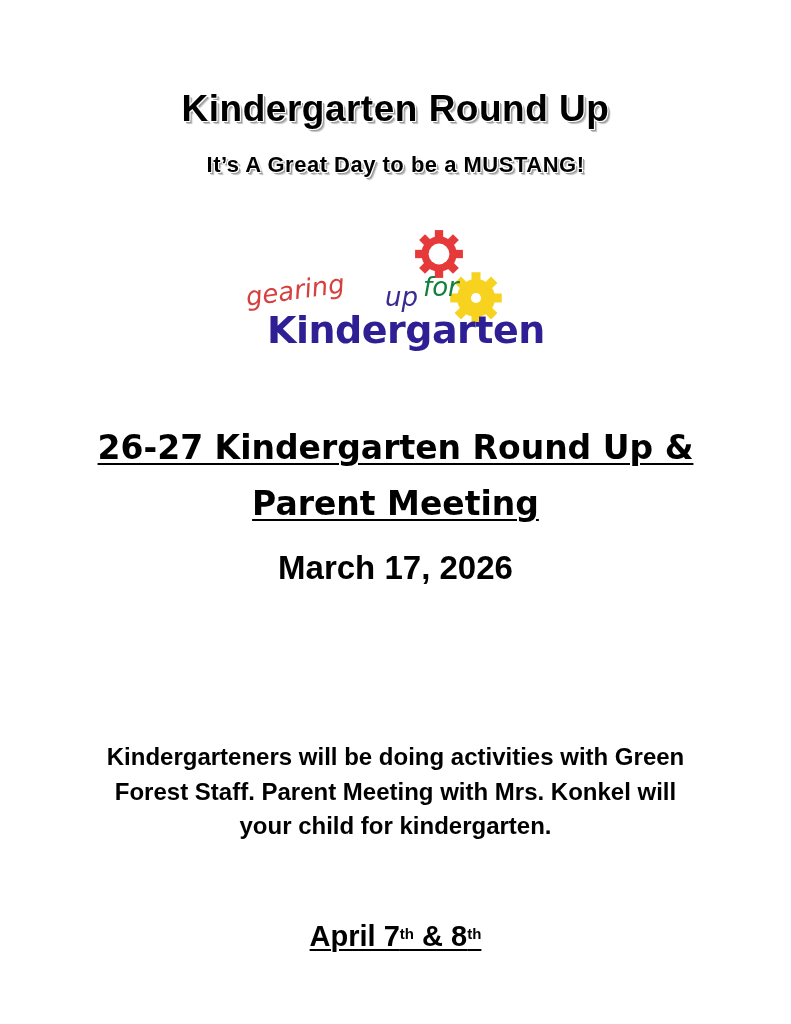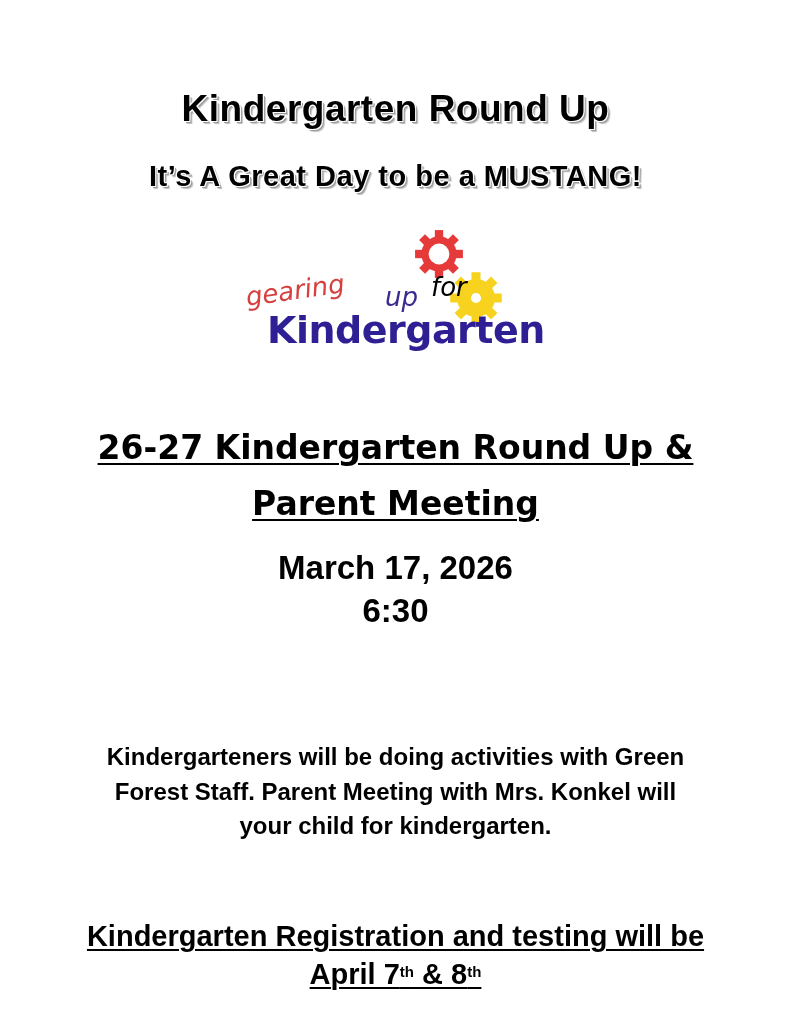--- a/index.html
+++ b/index.html
@@ -8,27 +8,27 @@
 
   .outline-text {
     font-family: "Liberation Sans", sans-serif;
     font-weight: bold;
     color:#000;
     text-shadow:
       -1px -1px 0 #fff, 1px -1px 0 #fff, -1px 1px 0 #fff, 1px 1px 0 #fff,
       2px 2px 0 #9a9a9a, 3px 3px 1px #bdbdbd;
   }
   #title { top:88px; font-size:37px; letter-spacing:0.5px; }
-  #subtitle { top:160px; font-size:29px; letter-spacing:0.5px; }
+  #subtitle { top:152px; font-size:22px; letter-spacing:0.5px; }
 
   #logo { position:absolute; left:245px; top:228px; width:300px; height:135px; }
   .logo-script { position:absolute; font-family:"DejaVu Sans", sans-serif; font-size:26px; font-weight:normal; }
   #logo-gearing { left:3px; top:54px; color:#d6403f; transform:rotate(-8deg); transform-origin:left bottom; font-style:italic; }
   #logo-up { left:140px; top:54px; color:#3d2a91; font-style:italic; }
-  #logo-for { left:186px; top:44px; color:#000000; font-style:italic; }
+  #logo-for { left:178px; top:44px; color:#15803d; font-style:italic; }
   #logo-kinder { position:absolute; left:22px; top:80px; font-family:"DejaVu Sans", sans-serif; font-weight:bold; font-size:38px; color:#2e1f94; letter-spacing:-0.5px; }
   #gear-red { position:absolute; left:168px; top:0px; width:52px; height:52px; }
   #gear-yellow { position:absolute; left:203px; top:42px; width:56px; height:56px; }
 
   .heading2 {
     font-family: "DejaVu Sans", sans-serif; font-weight:bold; font-size:33px;
     text-decoration: underline; text-decoration-thickness:2px; text-underline-offset:4px;
   }
   #h2a { top:428px; }
   #h2b { top:484px; }
@@ -82,25 +82,23 @@
   <span class="logo-script" id="logo-up">up</span>
   <span class="logo-script" id="logo-for">for</span>
   <span id="logo-kinder">Kindergarten</span>
 </div>
 
 <div class="abs heading2" id="h2a">26-27 Kindergarten Round Up &amp;</div>
 <div class="abs heading2" id="h2b">Parent Meeting</div>
 
 <div class="abs event" id="event-block">
   <div>March 17, 2026</div>
-  <div>6:30</div>
 </div>
 
 <div class="abs" id="desc">
   <span>Kindergarteners will be doing activities with Green</span>
   <span>Forest Staff.  Parent Meeting with Mrs. Konkel will</span>
   <span>your child for kindergarten.</span>
 </div>
 
 <div class="abs" id="reg">
-  <div><span class="ul">Kindergarten Registration and testing will be</span></div>
   <div><span class="ul"><span>April 7</span><sup>th</sup><span style="white-space:pre"> &amp; 8</span><sup>th</sup></span></div>
 </div>
 
 </body></html>

